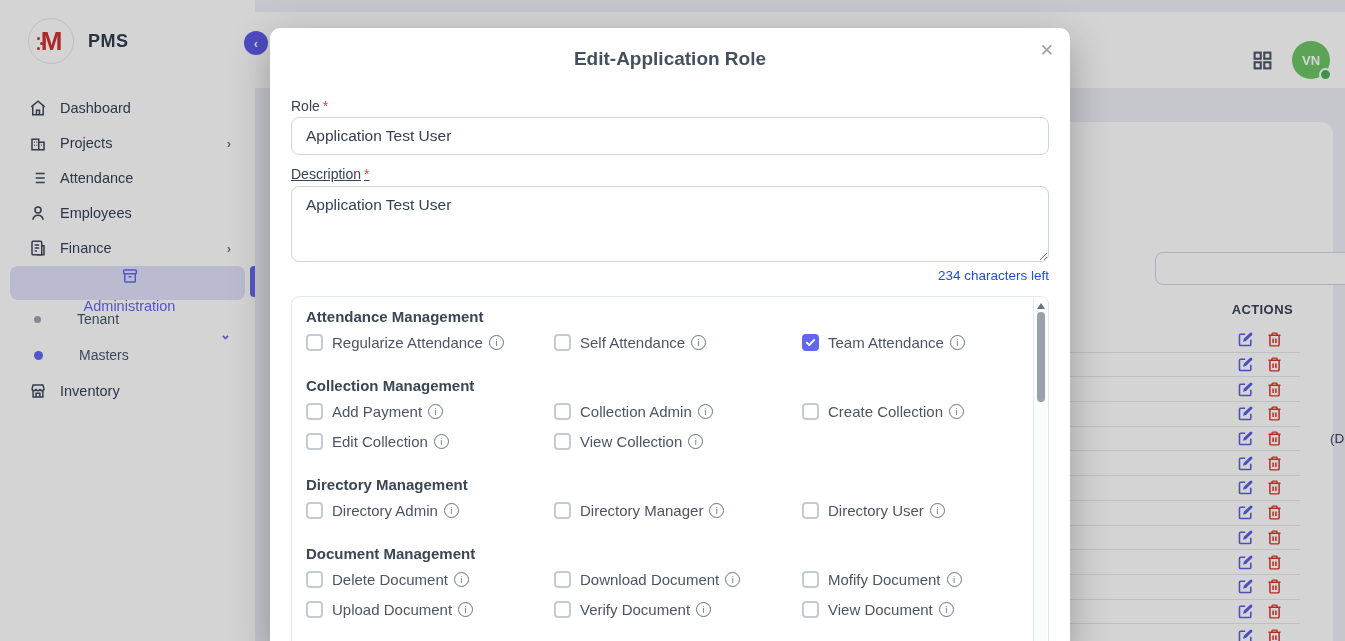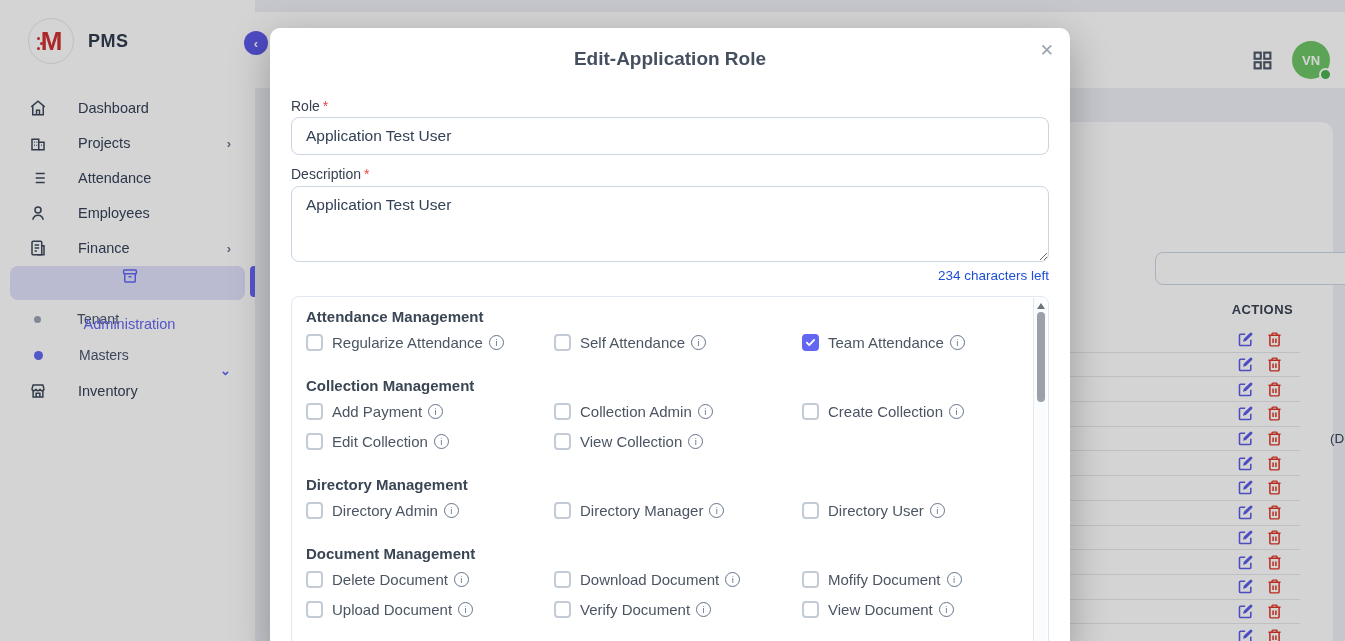--- a/index.html
+++ b/index.html
@@ -10,21 +10,21 @@
   .sidebar { position:absolute; left:0; top:0; width:255px; height:641px; background:#ffffff; z-index:1; }
   .logo-row { display:flex; align-items:center; gap:14px; padding:18px 0 14px 28px; }
   .logo-circle { width:46px; height:46px; border-radius:50%; border:1px solid #e3e7ec; display:flex; align-items:center; justify-content:center; background:#fff; position:relative; }
   .logo-m { color:#cf2f2f; font-size:26px; font-weight:700; letter-spacing:-1px; }
   .logo-dots { position:absolute; left:8px; top:18px; width:6px; height:12px; }
   .logo-dots i { position:absolute; width:3px; height:3px; border-radius:50%; background:#cf2f2f; }
   .logo-dots i:nth-child(1){left:0;top:0;} .logo-dots i:nth-child(2){left:3px;top:5px;} .logo-dots i:nth-child(3){left:0;top:10px;}
   .logo-text { font-size:18px; font-weight:700; color:#2f3b4c; letter-spacing:.5px; }
 
   .nav { padding-top:12px; position:relative; }
-  .side-item { position:relative; display:flex; align-items:center; gap:31px; height:34px; margin:1px 10px; padding:0 14px 0 18px; border-radius:8px; color:#334155; font-size:14.5px; cursor:pointer; }
+  .side-item { position:relative; display:flex; align-items:center; gap:13px; height:34px; margin:1px 10px; padding:0 14px 0 18px; border-radius:8px; color:#334155; font-size:14.5px; cursor:pointer; }
   .side-item .ic { width:19px; height:19px; display:flex; align-items:center; justify-content:center; flex:0 0 19px; }
   .side-item svg { width:18px; height:18px; stroke:#3b4757; }
   .side-item .chev { margin-left:auto; font-size:13px; color:#64748b; font-weight:700; }
   .side-item.active { background:#e0e0fb; color:#6366f1;flex-direction:column; }
   .side-item.active svg { stroke:#6366f1; }
   .side-item.active .chev { color:#6366f1; }
   .active-bar { position:absolute; right:0; width:5px; height:31px; border-radius:4px 0 0 4px; background:#6366f1; }
   .side-sub { display:flex; align-items:center; height:36px; padding-left:34px; font-size:14px; color:#475569; cursor:pointer; }
   .side-sub .dot { width:7px; height:7px; border-radius:50%; background:#9aa3b2; margin-right:36px; }
   .side-sub.subactive .dot { width:9px; height:9px; background:#6366f1; }
@@ -52,21 +52,21 @@
   
   .overlay { position:absolute; inset:0; background:rgba(10,10,15,0.175); z-index:5; }
 
   
   .modal { position:absolute; left:270px; top:28px; width:800px; height:625px; background:#ffffff; border-radius:10px; z-index:10; box-shadow:0 12px 40px rgba(0,0,0,.28); padding:20px 21px; }
   .modal-title { text-align:center; font-size:19px; font-weight:700; color:#44505f; line-height:22px; }
   .modal-close { position:absolute; right:16px; top:14px; font-size:17px; color:#9aa3af; cursor:pointer; line-height:17px; }
   .fld-label { margin-top:28px; font-size:14px; color:#374151; }
   .req { color:#ef4444; margin-left:3px; }
   .fld-input { margin-top:3px; width:758px; height:38px; border:1px solid #cbd5e1; border-radius:8px; font-size:15.5px; color:#334155; padding:0 14px; font-family:"Liberation Sans",sans-serif; }
-  .fld-label.desc { margin-top:11px; }
+  .fld-label.desc { margin-top:11px;text-decoration:underline; }
   .fld-textarea { margin-top:4px; width:758px; height:76px; border:1px solid #cbd5e1; border-radius:8px; font-size:15.5px; color:#334155; padding:9px 14px; resize:vertical; font-family:"Liberation Sans",sans-serif; }
   .char-counter { text-align:right; font-size:13.5px; color:#1d4ed8; margin-top:2px; }
 
   .perm-panel { position:relative; margin-top:13px; height:421px; border:1px solid #e2e8f0; border-radius:8px; padding:12px 40px 12px 14px; overflow:hidden; }
   .perm-section { margin-bottom:26px; }
   .perm-title { font-size:15px; font-weight:700; color:#3b4654; line-height:15px; margin-bottom:8px; }
   .perm-grid { display:grid; grid-template-columns:248px 248px 1fr; row-gap:10px; }
   .perm-item { display:flex; align-items:center; height:20px; }
   .cbx { width:17px; height:17px; border:2px solid #c3ccd6; border-radius:4px; background:#fff; flex:0 0 17px; cursor:pointer; display:flex; align-items:center; justify-content:center; }
   .cbx.checked { background:#6366f1; border-color:#6366f1; }

